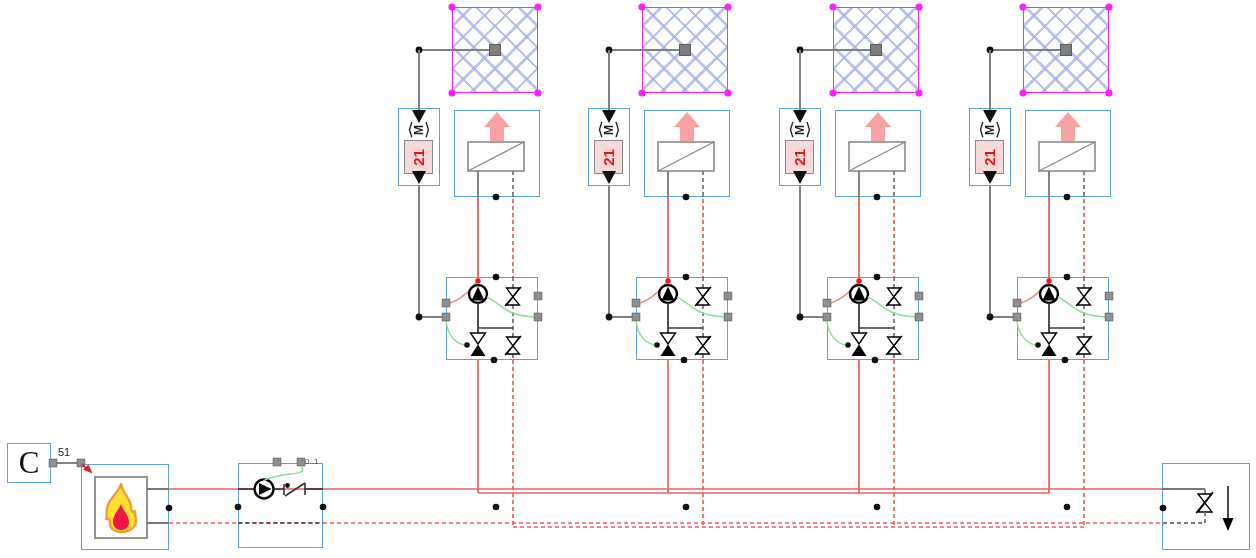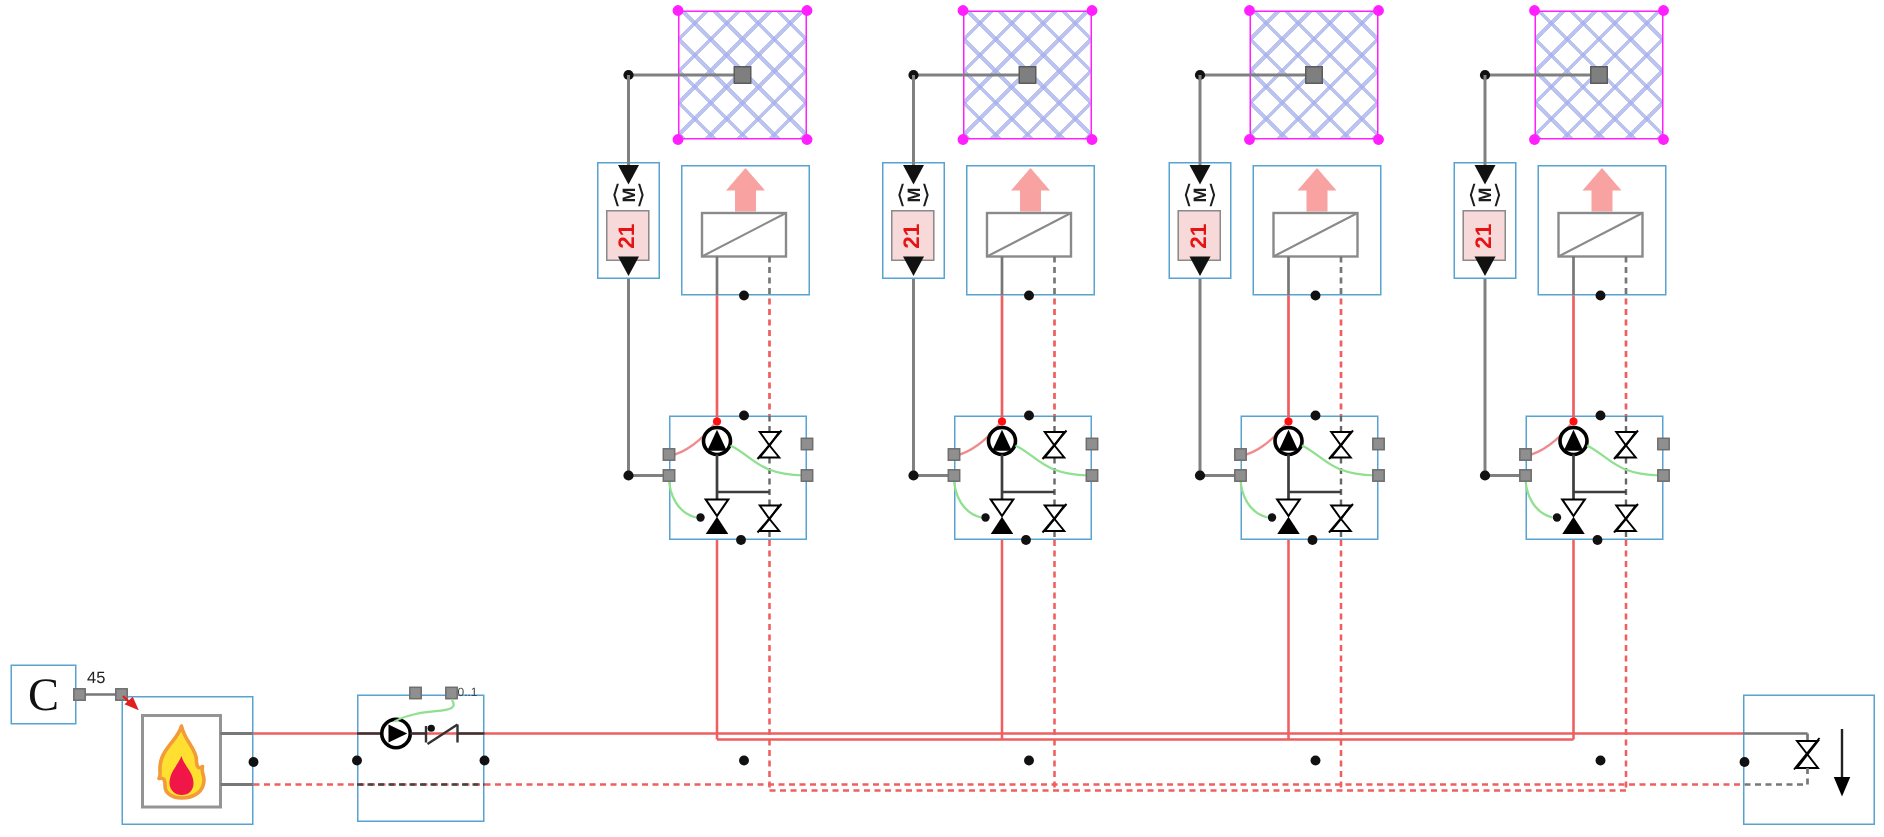--- a/index.html
+++ b/index.html
@@ -83,21 +83,21 @@
     <div class="setpoint">
         <span>21</span>
       </div>
   </div>
   <div class="box" style="left:1025px;top:110px;width:86px;height:87px;"></div>
   <div class="box" style="left:1017px;top:277px;width:92px;height:83px;"></div>
 
   <div class="box cbox" style="left:7px;top:443px;width:44px;height:40px;">
     <span>C</span>
   </div>
-  <div class="lbl75">45</div>
+  <div class="lbl75">51</div>
 
   <div class="box" style="left:81px;top:464px;width:88px;height:86px;">
     <div class="boiler-inner">
       <svg width="40" height="52" viewBox="0 0 40 52">
         <path d="M20,2 C18,10 10,15 7,23 C4,31 7,34 5,37 C9,36 9,39 9,42 C9,47 14,50 20,50 C28,50 35,46 35,38 C35,34 33,33 34,29 C31,31 30,29 30,25 C30,17 22,12 20,2 Z" fill="#ffdf30" stroke="#f29b38" stroke-width="2.4" stroke-linejoin="round"></path>
         <path d="M20,22 C17,29 12,33 12,40 C12,45 16,48 20,48 C25,48 28,45 28,40 C28,33 22,29 20,22 Z" fill="#f01648"></path>
       </svg>
     </div>
   </div>
 

